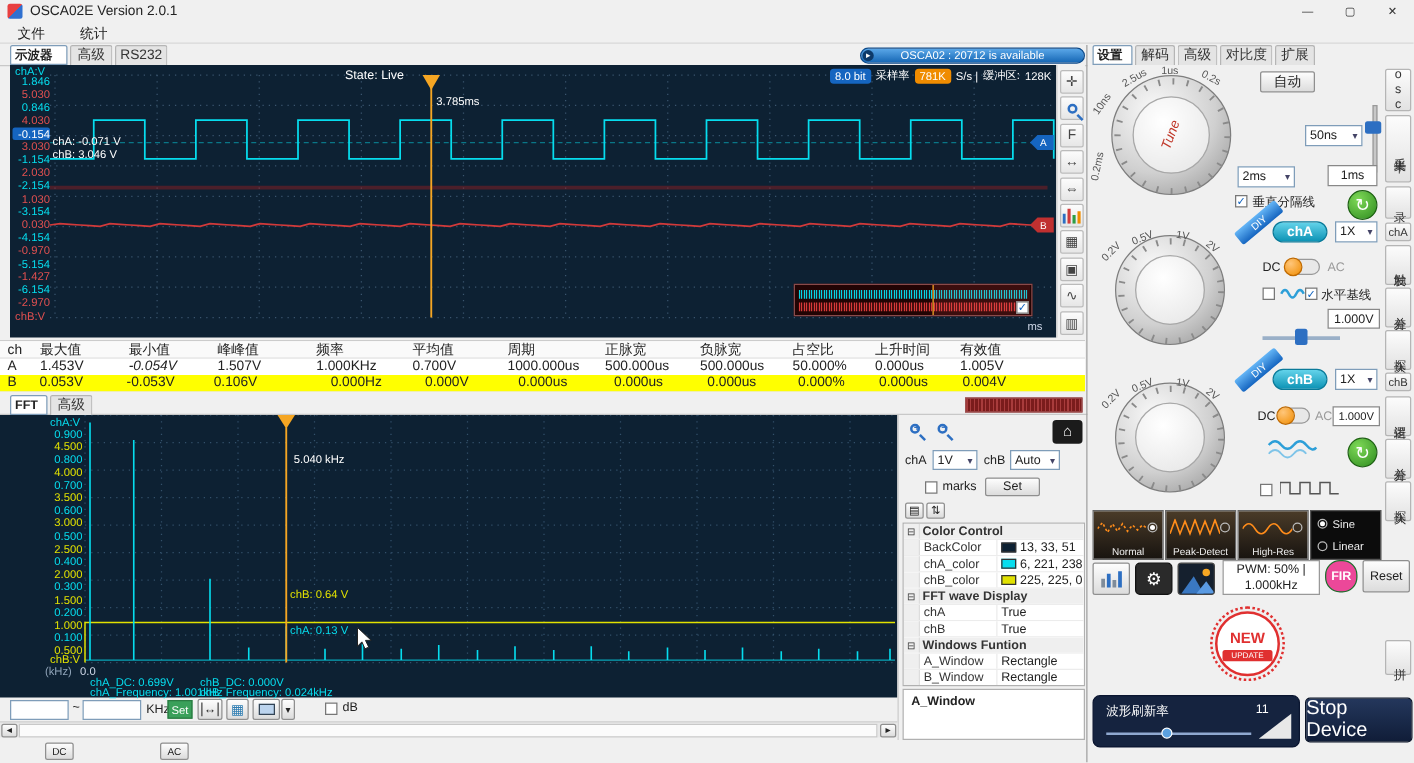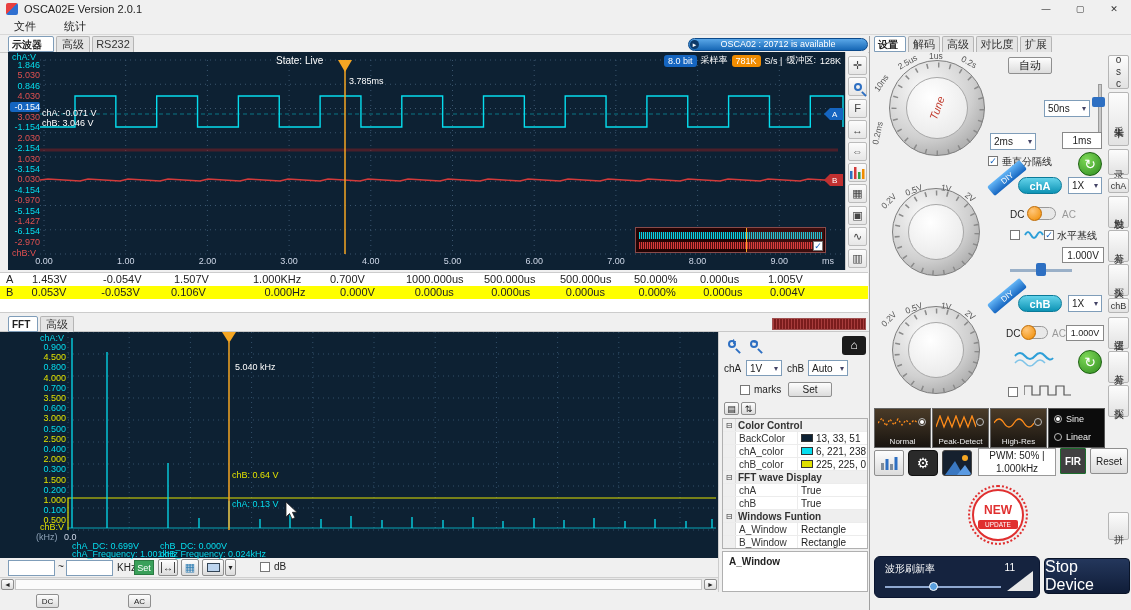--- a/index.html
+++ b/index.html
@@ -143,32 +143,20 @@
   <div class="abs wt t9" style="left:34px;top:56px">chA: -0.071 V</div>
   <div class="abs wt t9" style="left:34px;top:66px">chB: 3.046 V</div>
   <div class="abs badges" style="right:4px;top:2px">
     <span class="badge-blue">8.0 bit</span>
     <span class="wt t9">采样率</span>
     <span class="badge-orange">781K</span>
     <span class="wt t9">S/s |</span>
     <span class="wt t9">缓冲区:</span>
     <span class="wt t9">128K</span>
   </div>
-  <div id="scope-xlabels" class="abs" style="left:0;top:204px;width:837px;height:12px">
-      <div class="xlab" style="left: 21px;">0.00</div>
-      <div class="xlab" style="left: 102.7px;">1.00</div>
-      <div class="xlab" style="left: 184.4px;">2.00</div>
-      <div class="xlab" style="left: 266.1px;">3.00</div>
-      <div class="xlab" style="left: 347.8px;">4.00</div>
-      <div class="xlab" style="left: 429.5px;">5.00</div>
-      <div class="xlab" style="left: 511.2px;">6.00</div>
-      <div class="xlab" style="left: 592.9px;">7.00</div>
-      <div class="xlab" style="left: 674.6px;">8.00</div>
-      <div class="xlab" style="left: 756.3px;">9.00</div>
-    </div>
   <div class="abs t9" style="left:814px;top:204px;color:#cfd8e8">ms</div>
 
   <div class="pip" style="left:627px;top:175px;width:191px;height:26px">
     <div style="position:absolute;left:3px;top:4px;width:183px;height:7px;background:repeating-linear-gradient(90deg,rgba(6,221,238,.95) 0 1px,rgba(6,221,238,.18) 1px 2px)"></div>
     <div style="position:absolute;left:3px;top:14px;width:183px;height:7px;background:repeating-linear-gradient(90deg,rgba(226,60,60,.95) 0 1px,rgba(226,60,60,.2) 1px 2px)"></div>
     <div style="position:absolute;left:110px;top:0;width:78px;height:24px;background:rgba(255,90,90,.12)"></div>
     <div style="position:absolute;left:110px;top:0;width:1px;height:24px;background:#f5a623"></div>
     <span class="cb" style="left:177px;top:13px">✓</span>
   </div>
 </div>
@@ -189,24 +177,38 @@
         <rect x="12" y="3" width="2.5" height="10" fill="#f08c00"></rect>
       </svg>
     </div>
     <div class="toolbtn" style="top: 132.4px;">▦</div>
     <div class="toolbtn" style="top: 153.8px;">▣</div>
     <div class="toolbtn" style="top: 175.2px;">∿</div>
     <div class="toolbtn" style="top: 196.6px;">▥</div>
   </div>
 
 <div class="abs" id="meas-table" style="left:0;top:272px;width:868px;height:41px;background:#fff;border-top:1px solid #ccc;border-bottom:1px solid #ccc">
+    <div class="trow thead">
+      <div class="tc" style="width: 26px;">ch</div>
+      <div class="tc" style="width: 71px;">最大值</div>
+      <div class="tc" style="width: 71px;">最小值</div>
+      <div class="tc" style="width: 79px;">峰峰值</div>
+      <div class="tc" style="width: 77px;">频率</div>
+      <div class="tc" style="width: 76px;">平均值</div>
+      <div class="tc" style="width: 78px;">周期</div>
+      <div class="tc" style="width: 76px;">正脉宽</div>
+      <div class="tc" style="width: 74px;">负脉宽</div>
+      <div class="tc" style="width: 66px;">占空比</div>
+      <div class="tc" style="width: 68px;">上升时间</div>
+      <div class="tc" style="width: 106px;">有效值</div>
+    </div>
     <div class="trow rowA">
       <div class="tc" style="width: 26px;">A</div>
       <div class="tc" style="width: 71px;">1.453V</div>
-      <div class="tc" style="width: 71px;">-0.054V</div>
+      <div class="tc" style="width: 71px; font-style: italic;">-0.054V</div>
       <div class="tc" style="width: 79px;">1.507V</div>
       <div class="tc" style="width: 77px;">1.000KHz</div>
       <div class="tc" style="width: 76px;">0.700V</div>
       <div class="tc" style="width: 78px;">1000.000us</div>
       <div class="tc" style="width: 76px;">500.000us</div>
       <div class="tc" style="width: 74px;">500.000us</div>
       <div class="tc" style="width: 66px;">50.000%</div>
       <div class="tc" style="width: 68px;">0.000us</div>
       <div class="tc" style="width: 106px;">1.005V</div>
     </div>
@@ -567,21 +569,21 @@
   <svg width="30" height="26">
       <circle cx="22" cy="7" r="3" fill="#f5a623"></circle>
       <polygon points="2,24 12,10 20,24" fill="#3a78c2"></polygon>
       <polygon points="14,24 22,14 29,24" fill="#5a9ae2"></polygon>
     </svg>
 </div>
 <div class="abs t10" style="left:978px;top:448px;width:78px;height:28px;background:#fff;border:1px solid #999;text-align:center;line-height:13px">
   <div>PWM: 50% |</div>
   <div>1.000kHz</div>
 </div>
-<div class="abs" style="left:1060px;top:448px;width:26px;height:26px;background:#404040;border:1px solid #1d6f2d;border-radius:1px;color:#fff;font-size:10px;font-weight:bold;display:flex;align-items:center;justify-content:center">
+<div class="abs" style="left:1060px;top:448px;width:26px;height:26px;background:#ec4899;border:1px solid #1d6f2d;border-radius:12px;color:#fff;font-size:10px;font-weight:bold;display:flex;align-items:center;justify-content:center">
     <span>FIR</span>
   </div>
 <div class="bevel abs t10" style="left:1090px;top:448px;width:38px;height:26px">
     <span>Reset</span>
   </div>
 
 <div class="abs" style="left:972px;top:489px;width:52px;height:52px;border-radius:50%;background:#fff;border:2px solid #e03030;outline:2px dotted #e03030;outline-offset:2px;text-align:center">
   <div style="margin-top:12px;color:#e03030;font-weight:bold;font-size:12px">NEW</div>
   <div style="margin:3px auto 0;width:40px;background:#e03030;color:#fff;font-size:6.5px;border-radius:2px;line-height:9px">UPDATE</div>
 </div>

